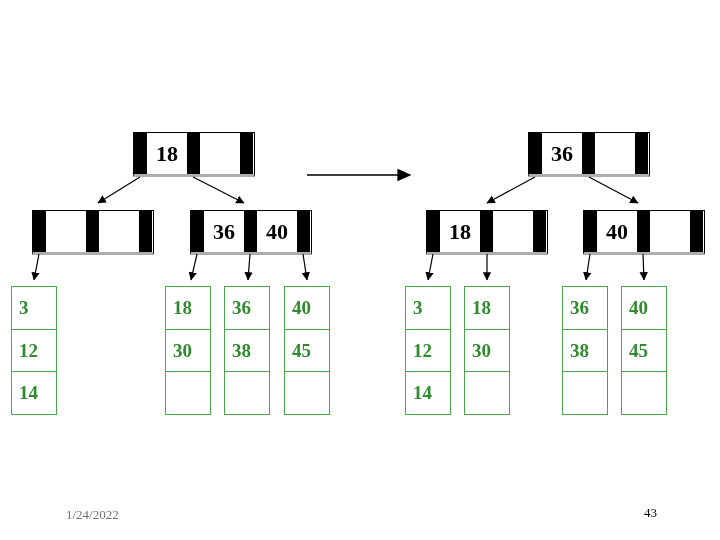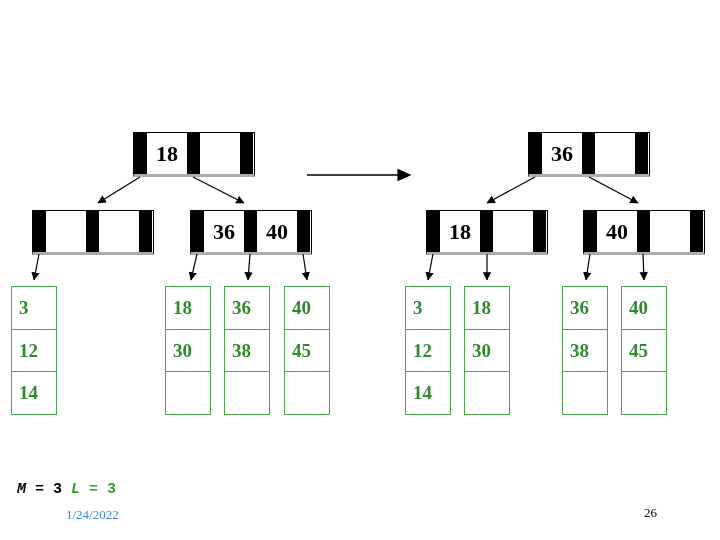--- a/index.html
+++ b/index.html
@@ -36,21 +36,21 @@
   }
   .params .pvar { font-style:italic; }
   .params .green { color:#2FA02F; }
   .params .lgroup { margin-left:9px; }
   .caption {
     position:absolute; left:318px; top:476px;
     font-family:"Liberation Sans", sans-serif; font-size:20px; color:#FF0000; white-space:nowrap;
   }
   .footer-date {
     position:absolute; left:66px; top:507px;
-    font-family:"Liberation Serif", serif; font-size:13px; color:#3b82f6;
+    font-family:"Liberation Serif", serif; font-size:13px; color:#737373;
   }
   .footer-page {
     position:absolute; left:644px; top:505px;
     font-family:"Liberation Serif", serif; font-size:13px; color:#000;
   }
 </style>
 </head>
 <body>
 
 <div class="slide">
@@ -165,19 +165,18 @@
     <line x1="535" y1="177" x2="487" y2="203" stroke="#000" stroke-width="1.2" marker-end="url(#ah)"></line>
     <line x1="589" y1="177" x2="638" y2="203" stroke="#000" stroke-width="1.2" marker-end="url(#ah)"></line>
     <line x1="433" y1="254" x2="428" y2="280" stroke="#000" stroke-width="1.2" marker-end="url(#ah)"></line>
     <line x1="487" y1="254" x2="487" y2="280" stroke="#000" stroke-width="1.2" marker-end="url(#ah)"></line>
     <line x1="590" y1="254" x2="586" y2="280" stroke="#000" stroke-width="1.2" marker-end="url(#ah)"></line>
     <line x1="643" y1="254" x2="644" y2="280" stroke="#000" stroke-width="1.2" marker-end="url(#ah)"></line>
 
     <line x1="307" y1="175" x2="410" y2="175" stroke="#000" stroke-width="1.4" marker-end="url(#ah-big)"></line>
   </svg>
 
-  <div class="params"><span class="pvar">M</span><span> = 3</span><span class="lgroup green pvar">L</span><span class="green"> = 3</span></div>
 
 
   <div class="footer-date">1/24/2022</div>
-  <div class="footer-page">26</div>
+  <div class="footer-page">43</div>
 
 </div>
 
 </body></html>

